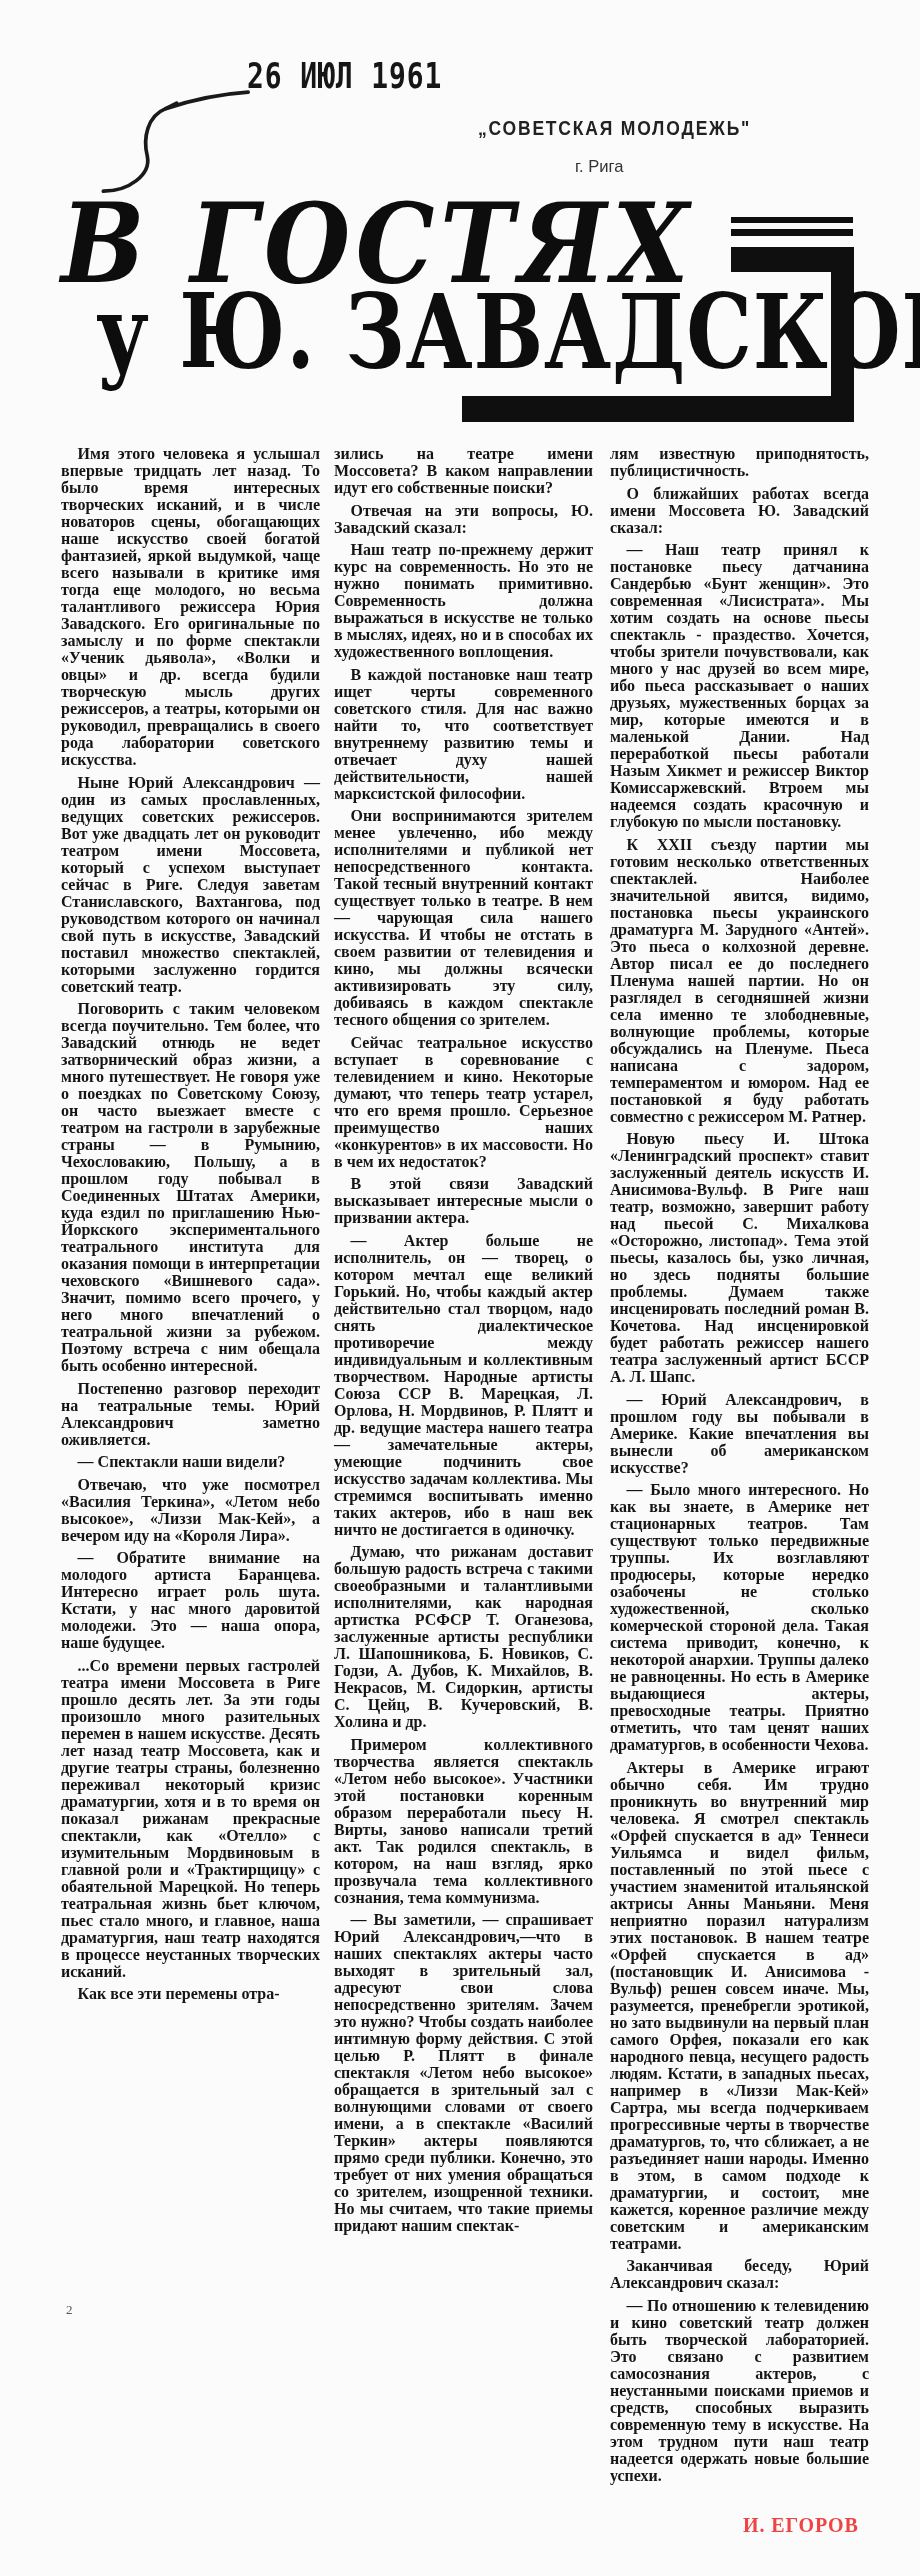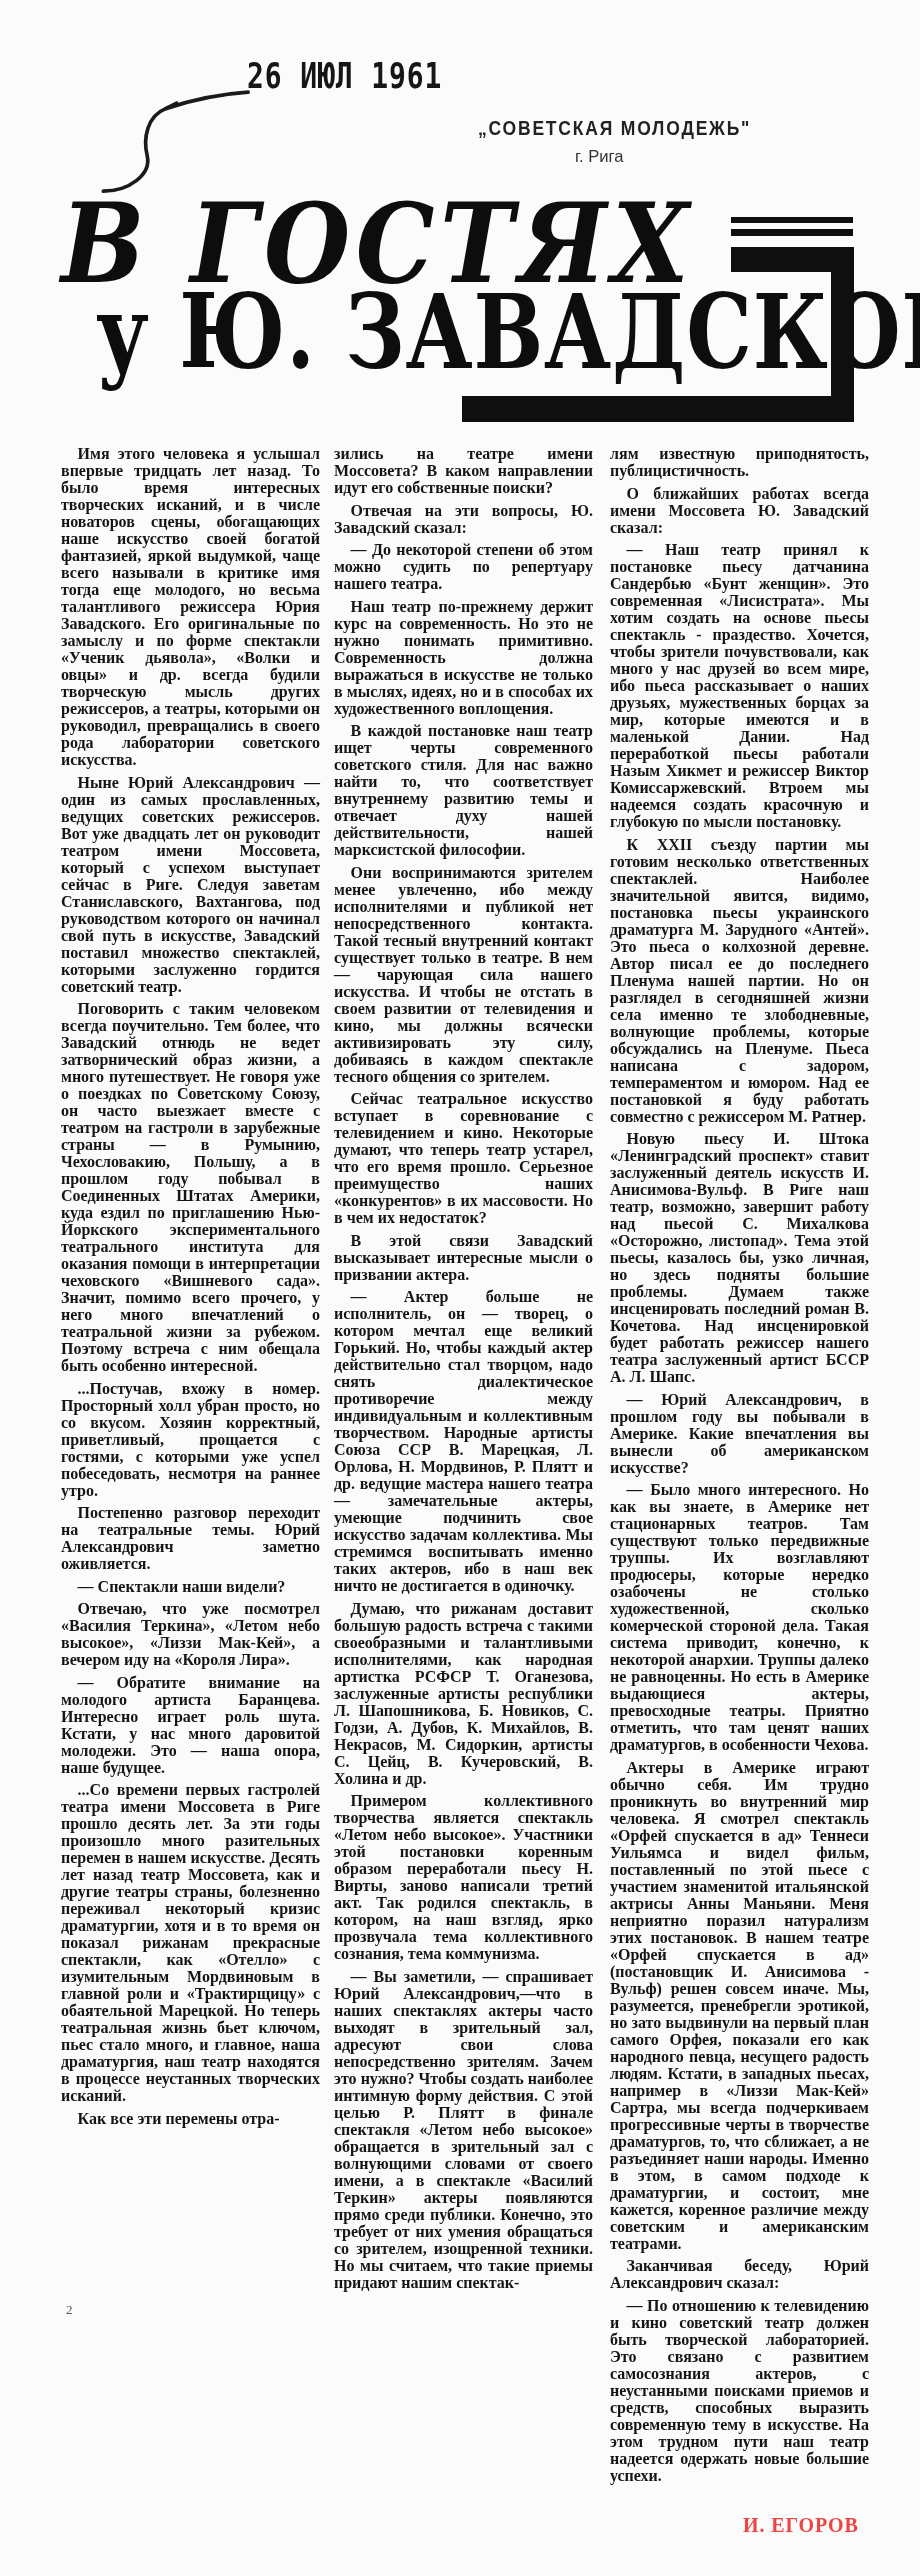--- a/index.html
+++ b/index.html
@@ -4,21 +4,21 @@
 <style>
   html, body { margin: 0; padding: 0; background: #fbfbfb; }
   body { width: 921px; height: 2576px; position: relative; overflow: hidden;
          font-family: "Liberation Serif", "DejaVu Serif", serif; color: #111; }
 
   .stamp-date { position: absolute; left: 247px; top: 55px; font-family: "DejaVu Sans Mono", "Liberation Mono", monospace;
                 font-weight: bold; font-size: 28px; letter-spacing: 0.9px; color: #161616; transform: scaleY(1.25); transform-origin: left top; }
   .scribble { position: absolute; left: 92px; top: 83px; width: 184px; height: 110px; }
   .source-name { position: absolute; left: 478px; top: 116px; font-family: "Liberation Sans", "DejaVu Sans", sans-serif;
                  font-weight: bold; font-size: 17.5px; letter-spacing: 1.8px; color: #222; transform: scaleY(1.2); transform-origin: left top; }
-  .source-city { position: absolute; left: 575px; top: 147px; font-family: "Liberation Sans", "DejaVu Sans", sans-serif;
+  .source-city { position: absolute; left: 575px; top: 157px; font-family: "Liberation Sans", "DejaVu Sans", sans-serif;
                  font-size: 16.6px; color: #333; }
 
   .headline-1 { position: absolute; left: 61px; top: 188px; font-family: "DejaVu Serif", "Liberation Serif", serif;
                 font-style: italic; font-weight: bold; font-size: 99px; letter-spacing: 5.5px; line-height: 1;
                 transform: scaleY(1.12); transform-origin: left top; color: #0d0d0d; white-space: nowrap; }
   .headline-2 { position: absolute; left: 96px; top: 281px; font-family: "DejaVu Serif", "Liberation Serif", serif;
                 font-weight: bold; font-size: 96px; line-height: 1; letter-spacing: 0.9px;
                 transform: scaleX(0.86) scaleY(1.08); transform-origin: left top; color: #0d0d0d; white-space: nowrap; }
 
   .bar { position: absolute; background: #0f0f0f; }
@@ -53,32 +53,30 @@
 <div class="bar" style="left:731px; top:217px; width:122px; height:5.5px;"></div>
 <div class="bar" style="left:731px; top:229px; width:122px; height:7.4px;"></div>
 <div class="bar" style="left:731px; top:247px; width:122px; height:25px;"></div>
 <div class="bar" style="left:831px; top:247px; width:23px; height:175px;"></div>
 <div class="bar" style="left:462px; top:396px; width:392px; height:26px;"></div>
 
 <div class="col col1">
     <p style="text-indent: 16.6px;">Имя этого человека я услышал впервые тридцать лет назад. То было время интересных творческих исканий, и в числе новаторов сцены, обогащающих наше искусство своей богатой фантазией, яркой выдумкой, чаще всего называли в критике имя тогда еще молодого, но весьма талантливого режиссера Юрия Завадского. Его оригинальные по замыслу и по форме спектакли «Ученик дьявола», «Волки и овцы» и др. всегда будили творческую мысль других режиссеров, а театры, которыми он руководил, превращались в своего рода лаборатории советского искусства.</p>
     <p>Ныне Юрий Александрович — один из самых прославленных, ведущих советских режиссеров. Вот уже двадцать лет он руководит театром имени Моссовета, который с успехом выступает сейчас в Риге. Следуя заветам Станиславского, Вахтангова, под руководством которого он начинал свой путь в искусстве, Завадский поставил множество спектаклей, которыми заслуженно гордится советский театр.</p>
     <p>Поговорить с таким человеком всегда поучительно. Тем более, что Завадский отнюдь не ведет затворнический образ жизни, а много путешествует. Не говоря уже о поездках по Советскому Союзу, он часто выезжает вместе с театром на гастроли в зарубежные страны — в Румынию, Чехословакию, Польшу, а в прошлом году побывал в Соединенных Штатах Америки, куда ездил по приглашению Нью-Йоркского экспериментального театрального института для оказания помощи в интерпретации чеховского «Вишневого сада». Значит, помимо всего прочего, у него много впечатлений о театральной жизни за рубежом. Поэтому встреча с ним обещала быть особенно интересной.</p>
-    <p>...Постучав, вхожу в номер. Просторный холл убран просто, но со вкусом. Хозяин корректный, приветливый, прощается с гостями, с которыми уже успел побеседовать, несмотря на раннее утро.</p>
     <p>Постепенно разговор переходит на театральные темы. Юрий Александрович заметно оживляется.</p>
     <p>— Спектакли наши видели?</p>
     <p>Отвечаю, что уже посмотрел «Василия Теркина», «Летом небо высокое», «Лиззи Мак-Кей», а вечером иду на «Короля Лира».</p>
     <p>— Обратите внимание на молодого артиста Баранцева. Интересно играет роль шута. Кстати, у нас много даровитой молодежи. Это — наша опора, наше будущее.</p>
     <p>...Со времени первых гастролей театра имени Моссовета в Риге прошло десять лет. За эти годы произошло много разительных перемен в нашем искусстве. Десять лет назад театр Моссовета, как и другие театры страны, болезненно переживал некоторый кризис драматургии, хотя и в то время он показал рижанам прекрасные спектакли, как «Отелло» с изумительным Мордвиновым в главной роли и «Трактирщицу» с обаятельной Марецкой. Но теперь театральная жизнь бьет ключом, пьес стало много, и главное, наша драматургия, наш театр находятся в процессе неустанных творческих исканий.</p>
     <p>Как все эти перемены отра-</p>
   </div>
 <div class="col col2">
     <p style="text-indent: 0px;">зились на театре имени Моссовета? В каком направлении идут его собственные поиски?</p>
     <p>Отвечая на эти вопросы, Ю. Завадский сказал:</p>
-    <p>— До некоторой степени об этом можно судить по репертуару нашего театра.</p>
     <p>Наш театр по-прежнему держит курс на современность. Но это не нужно понимать примитивно. Современность должна выражаться в искусстве не только в мыслях, идеях, но и в способах их художественного воплощения.</p>
     <p>В каждой постановке наш театр ищет черты современного советского стиля. Для нас важно найти то, что соответствует внутреннему развитию темы и отвечает духу нашей действительности, нашей марксистской философии.</p>
     <p>Они воспринимаются зрителем менее увлеченно, ибо между исполнителями и публикой нет непосредственного контакта. Такой тесный внутренний контакт существует только в театре. В нем — чарующая сила нашего искусства. И чтобы не отстать в своем развитии от телевидения и кино, мы должны всячески активизировать эту силу, добиваясь в каждом спектакле тесного общения со зрителем.</p>
     <p>Сейчас театральное искусство вступает в соревнование с телевидением и кино. Некоторые думают, что теперь театр устарел, что его время прошло. Серьезное преимущество наших «конкурентов» в их массовости. Но в чем их недостаток?</p>
     <p>В этой связи Завадский высказывает интересные мысли о призвании актера.</p>
     <p>— Актер больше не исполнитель, он — творец, о котором мечтал еще великий Горький. Но, чтобы каждый актер действительно стал творцом, надо снять диалектическое противоречие между индивидуальным и коллективным творчеством. Народные артисты Союза ССР В. Марецкая, Л. Орлова, Н. Мордвинов, Р. Плятт и др. ведущие мастера нашего театра — замечательные актеры, умеющие подчинить свое искусство задачам коллектива. Мы стремимся воспитывать именно таких актеров, ибо в наш век ничто не достигается в одиночку.</p>
     <p>Думаю, что рижанам доставит большую радость встреча с такими своеобразными и талантливыми исполнителями, как народная артистка РСФСР Т. Оганезова, заслуженные артисты республики Л. Шапошникова, Б. Новиков, С. Годзи, А. Дубов, К. Михайлов, В. Некрасов, М. Сидоркин, артисты С. Цейц, В. Кучеровский, В. Холина и др.</p>
     <p>Примером коллективного творчества является спектакль «Летом небо высокое». Участники этой постановки коренным образом переработали пьесу Н. Вирты, заново написали третий акт. Так родился спектакль, в котором, на наш взгляд, ярко прозвучала тема коллективного сознания, тема коммунизма.</p>
     <p>— Вы заметили, — спрашивает Юрий Александрович,—что в наших спектаклях актеры часто выходят в зрительный зал, адресуют свои слова непосредственно зрителям. Зачем это нужно? Чтобы создать наиболее интимную форму действия. С этой целью Р. Плятт в финале спектакля «Летом небо высокое» обращается в зрительный зал с волнующими словами от своего имени, а в спектакле «Василий Теркин» актеры появляются прямо среди публики. Конечно, это требует от них умения обращаться со зрителем, изощренной техники. Но мы считаем, что такие приемы придают нашим спектак-</p>
   </div>

